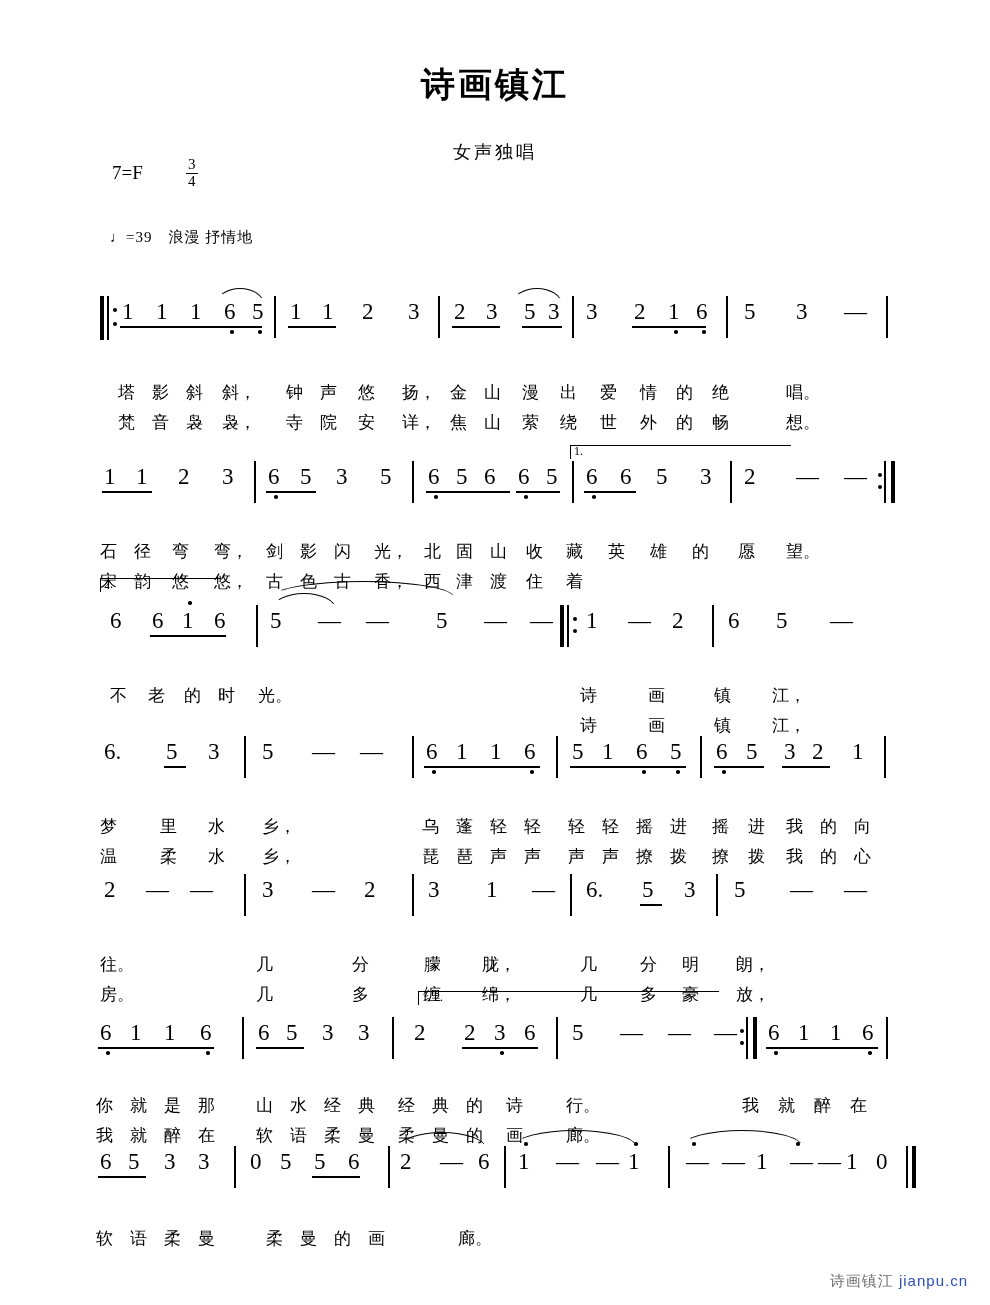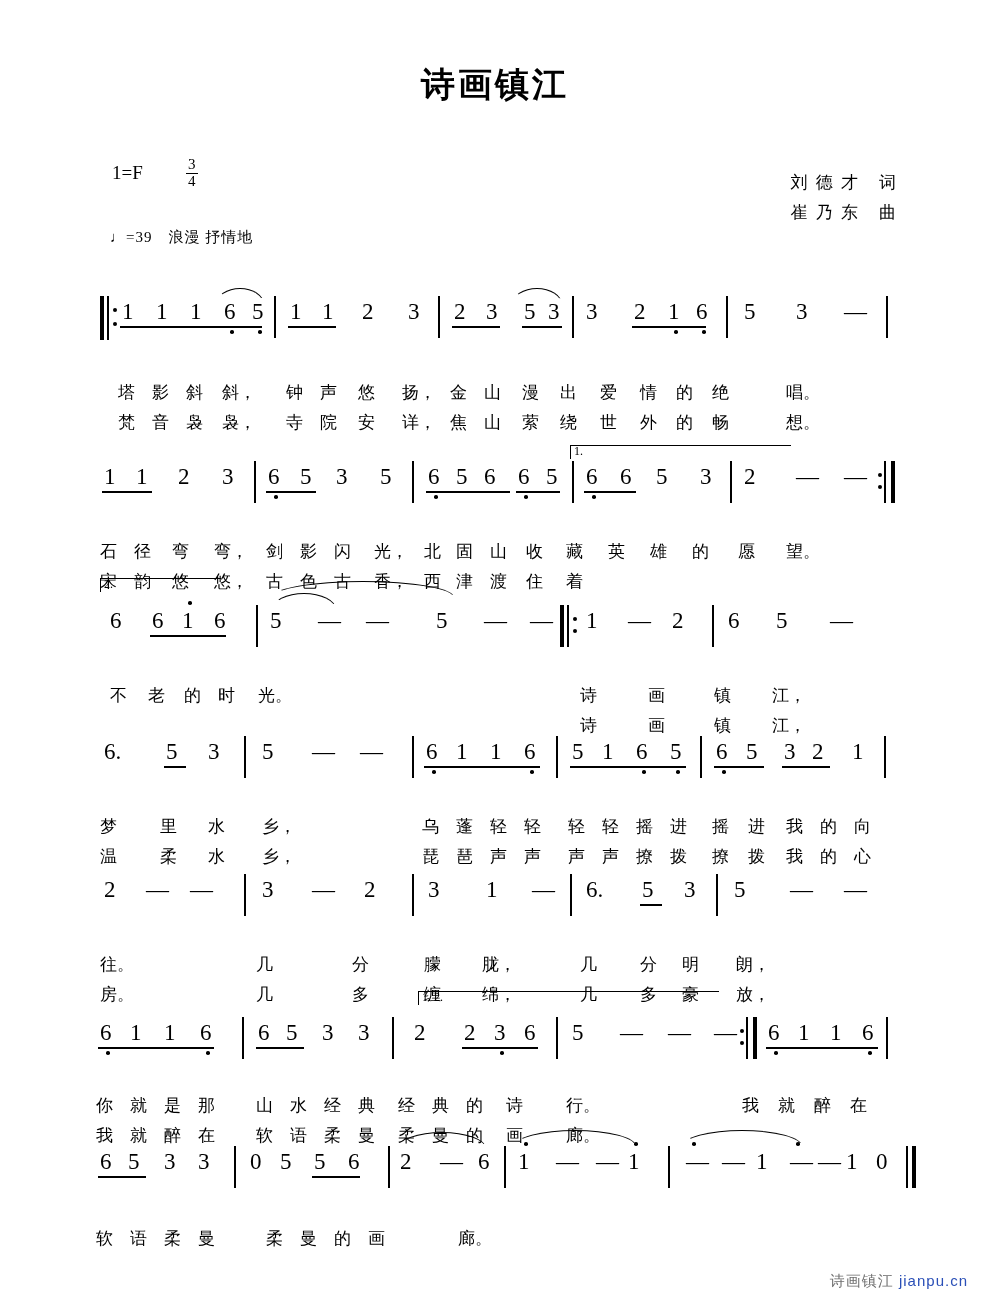--- a/index.html
+++ b/index.html
@@ -54,31 +54,28 @@
 
   .watermark{position:absolute;right:22px;bottom:14px;font-size:15px;color:#6d6d6d;font-family:"Liberation Sans",sans-serif;letter-spacing:1px;}
   .watermark .blue{color:#2a4fb7;}
 </style>
 </head>
 <body>
 
 <div class="sheet">
 
   <div class="title">诗画镇江</div>
-
-  <div class="keysig">1=F</div>
+  <div class="subtitle">女声独唱</div>
+
+  <div class="keysig">7=F</div>
   <div class="meter">
     <span class="num">3</span>
     <span class="den">4</span>
   </div>
 
-  <div class="credits">
-    <div>刘 德 才　词</div>
-    <div>崔 乃 东　曲</div>
-  </div>
 
   <div class="tempo">♩=39　浪漫 抒情地</div>
 
   <div class="sys" style="top:290px;height:120px;">
 
     <div class="rep" style="left:100px;top:6px;height:44px;">
       <div class="th"></div>
         <div class="tn"></div>
         <div class="d1"></div>
         <div class="d2"></div>

